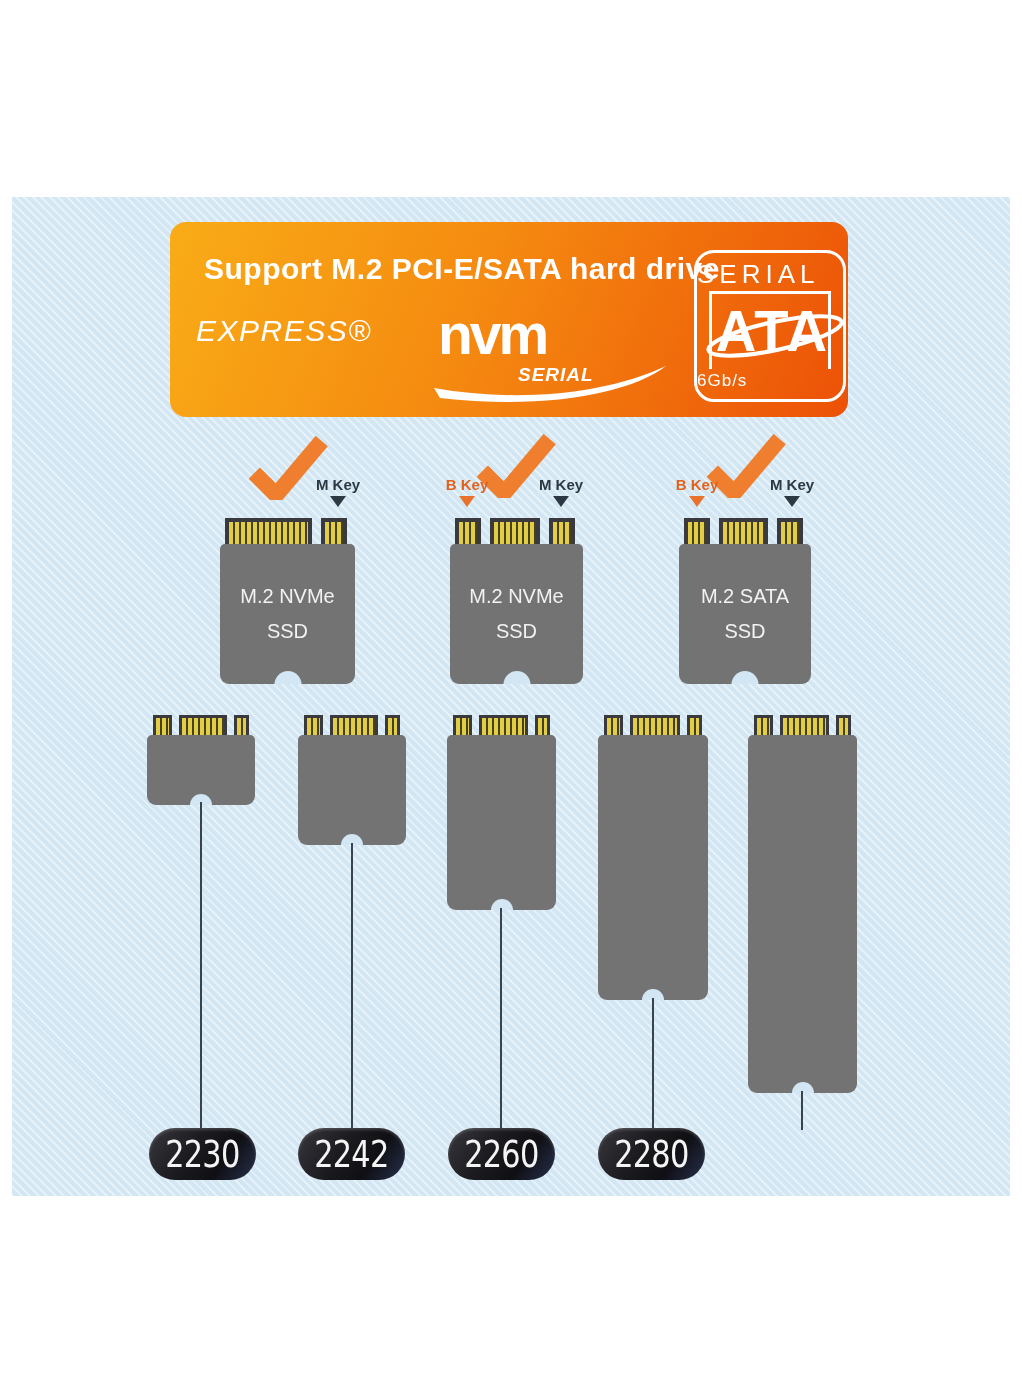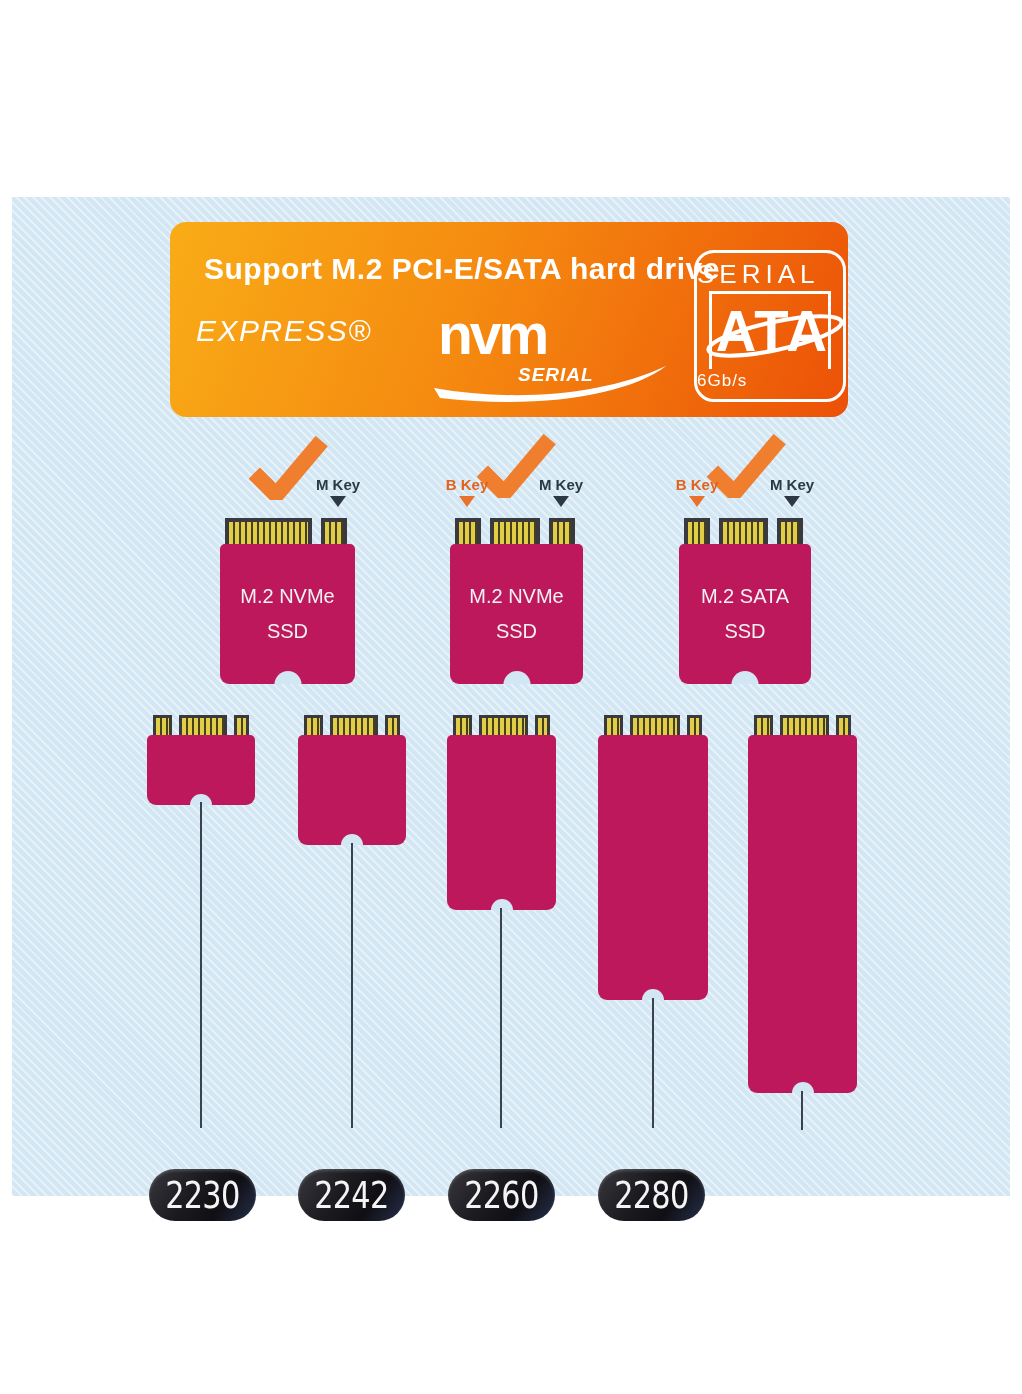--- a/index.html
+++ b/index.html
@@ -37,39 +37,39 @@
   .ssd-card { position:absolute; }
   .connector { display:flex; align-items:stretch; height:26px; padding:0 8px 0 5px; column-gap:9px; }
   .connector.sm { height:20px; padding:0 6px; column-gap:7px; }
   .pins { background:repeating-linear-gradient(90deg,#e2ce46 0px,#e2ce46 4px,#45411f 4px,#45411f 6px);
     border:4px solid #3a393d; border-bottom:none; }
   .connector.sm .pins { border-width:3px 3px 0 3px; }
   .pins.wide { flex:1; }
   .pins.small { width:26px; }
   .connector.sm .pins.small { width:19px; }
   .connector.sm .pins.small2 { width:15px; }
-  .body { position:relative; background:#be185d; border-radius:5px 5px 9px 9px; overflow:hidden; }
+  .body { position:relative; background:#737373; border-radius:5px 5px 9px 9px; overflow:hidden; }
   .notch { position:absolute; left:50%; bottom:-14px; transform:translateX(-50%); width:27px; height:27px; border-radius:50%; background:#d2e6f3; }
   .notch.sm { width:22px; height:22px; bottom:-11px; }
   .card-label { position:absolute; left:0; right:0; top:0; bottom:0; display:flex; flex-direction:column; align-items:center; justify-content:center; row-gap:12px; color:#f2f2f2; font-size:20px; }
 
   
   .key-marker { position:absolute; width:70px; display:flex; flex-direction:column; align-items:center; top:476px; }
   .key-label { font-size:15px; font-weight:bold; }
   .key-label.m { color:#2d3942;text-align:center; }
   .key-label.b { color:#e2611b; }
   .key-triangle { width:0; height:0; border-left:8px solid transparent; border-right:8px solid transparent; margin-top:3px; }
   .key-triangle.m { border-top:11px solid #2d3942; }
   .key-triangle.b { border-top:11px solid #e8722c; }
 
   .check { position:absolute; }
 
   
   .lead-line { position:absolute; width:2px; background:#39434d; }
-  .pill { position:absolute; top:1169px; height:52px; border-radius:26px;
+  .pill { position:absolute; top:1128px; height:52px; border-radius:26px;
     background:linear-gradient(125deg,#38373d 0%, #1b1b20 40%, #0f0f14 68%, #27304c 100%);
     box-shadow:inset 0 2px 3px rgba(255,255,255,.18);
     display:flex; align-items:center; justify-content:center; }
   .pill-text { font-family:"DejaVu Sans",sans-serif; font-size:38px; color:#f4f4f4; transform:scaleX(.8); letter-spacing:-1px; }
 </style>
 </head>
 <body>
 
 <div class="canvas">
 

